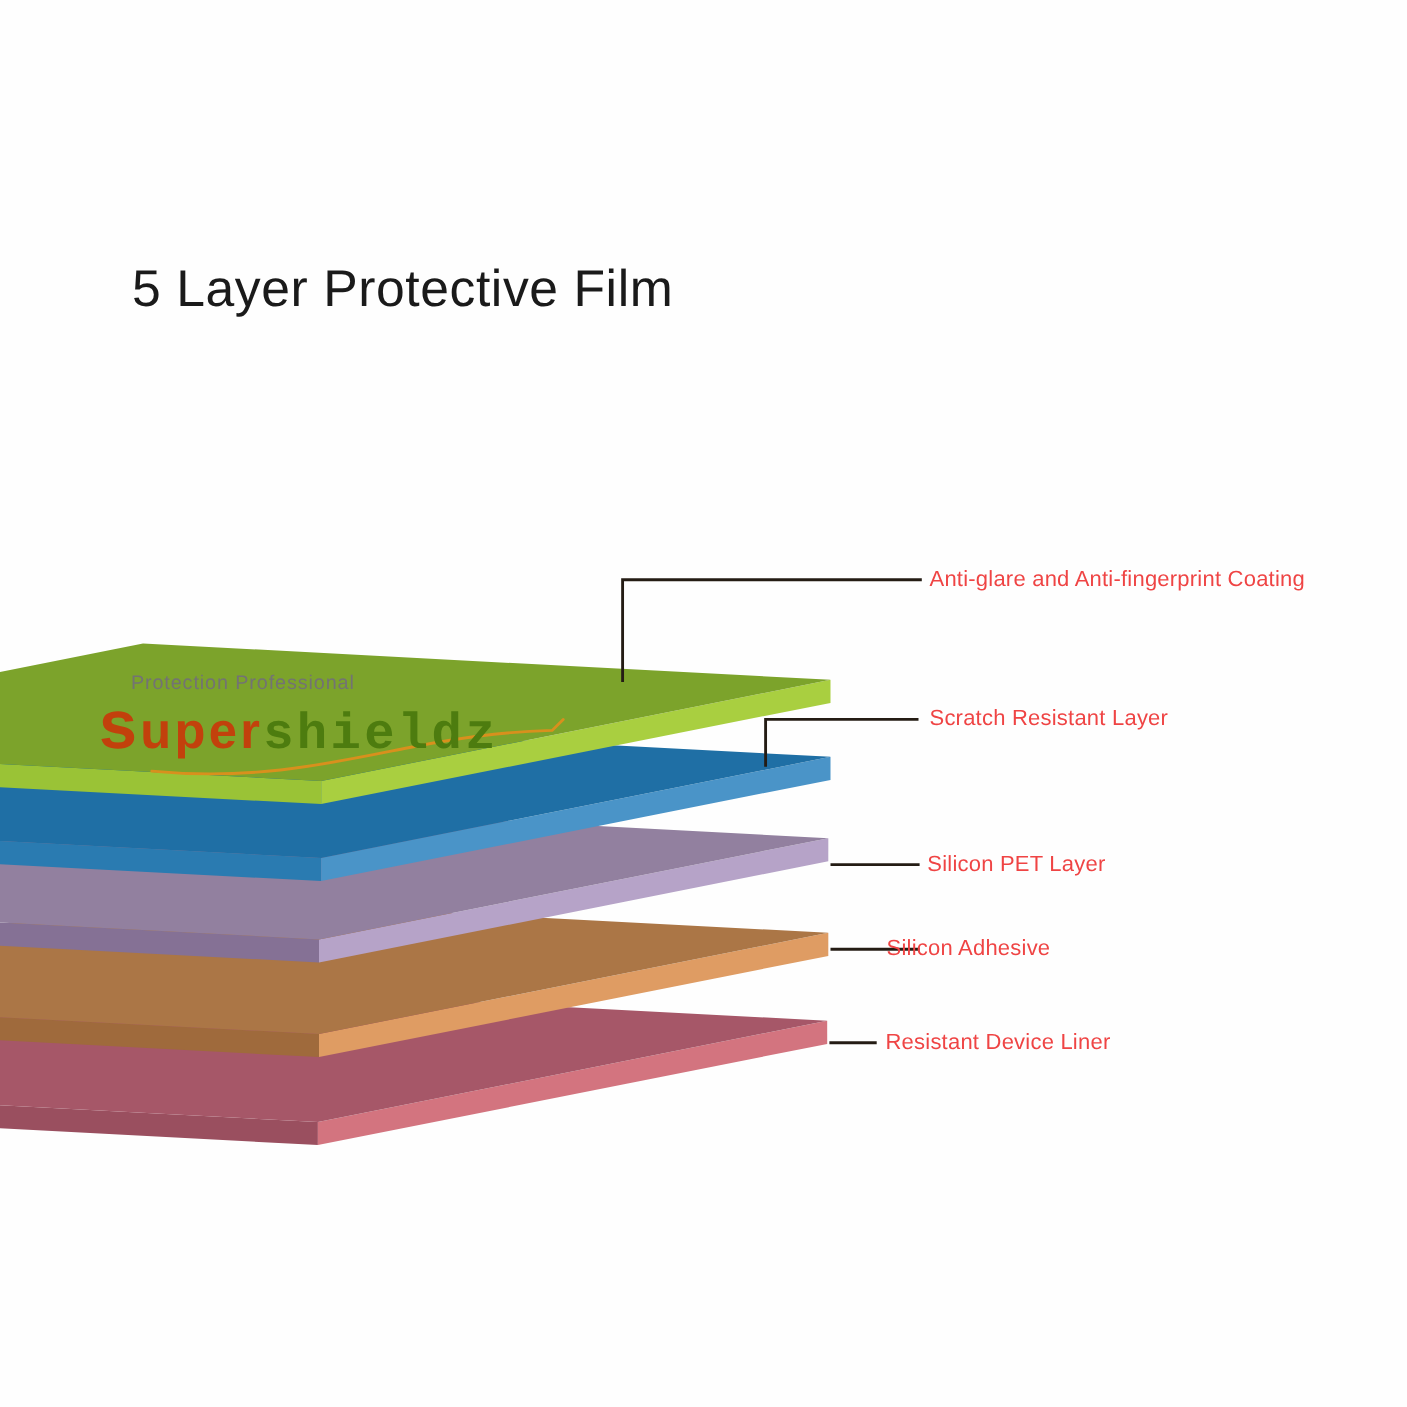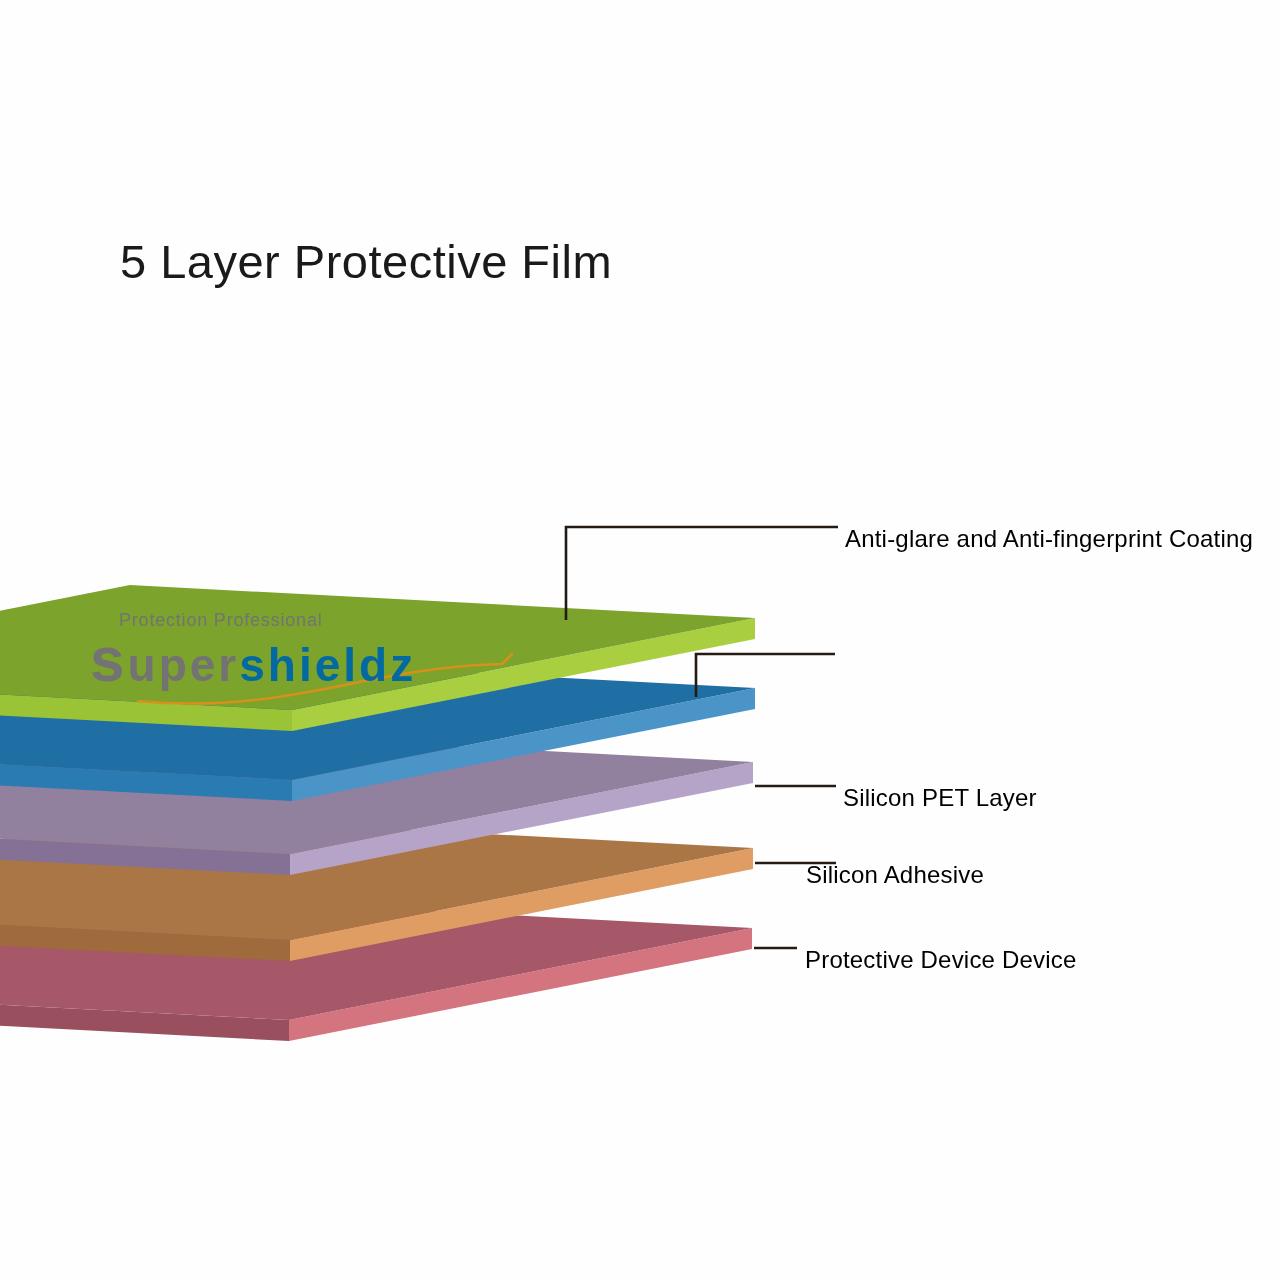--- a/index.html
+++ b/index.html
@@ -56,25 +56,24 @@
   .brand-super {
     display: inline-block;
     vertical-align: baseline;
   }
   .brand-super::first-letter {
     font-size: 1.35em;
   }
   .callout-label {
     position: absolute;
     transform: translateY(-50%);
-    font-size: 24px;
-    color: #000000;
+    font-size: 20px;
+    color: #ef4444;
     letter-spacing: 0.2px;
     white-space: nowrap;
-    margin-top: 12px;
   }
   .label-1 { left: 845px; top: 527px; }
   .label-2 { left: 845px; top: 654px; }
   .label-3 { left: 843px; top: 786px; }
   .label-4 { left: 806px; top: 863px; }
   .label-5 { left: 805px; top: 948px; }
   .callout-line {
     fill: none;
     stroke-width: 2.6px;
     stroke-linecap: butt;
@@ -128,20 +127,21 @@
     <path class="swoosh" d="M138,701 C230,710 300,694 370,680 C435,667 472,665 502,664 L512,654" stroke="#d8901d"></path>
 
     <polyline class="callout-line" points="838,527 566,527 566,620" stroke="#241c14"></polyline>
     <polyline class="callout-line" points="835,654 696,654 696,697" stroke="#241c14"></polyline>
     <polyline class="callout-line" points="836,786 755,786" stroke="#241c14"></polyline>
     <polyline class="callout-line" points="836,863 755,863" stroke="#241c14"></polyline>
     <polyline class="callout-line" points="797,948 754,948" stroke="#241c14"></polyline>
   </svg>
 
   <div class="logo-tagline">Protection Professional</div>
-  <div class="logo-brand"><span class="brand-super" style="color: #737373;">super</span><span class="brand-shieldz" style="color: #0369a1;">shieldz</span></div>
+  <div class="logo-brand"><span class="brand-super" style="color: #c2410c;">super</span><span class="brand-shieldz" style="color: #4d7c0f; font-family: Liberation Mono, monospace;">shieldz</span></div>
 
   <div class="callout-label label-1">Anti-glare and Anti-fingerprint Coating</div>
+  <div class="callout-label label-2">Scratch Resistant Layer</div>
   <div class="callout-label label-3">Silicon PET Layer</div>
   <div class="callout-label label-4">Silicon Adhesive</div>
-  <div class="callout-label label-5">Protective Device Device</div>
+  <div class="callout-label label-5">Resistant Device Liner</div>
 
 </div>
 
 </body></html>

